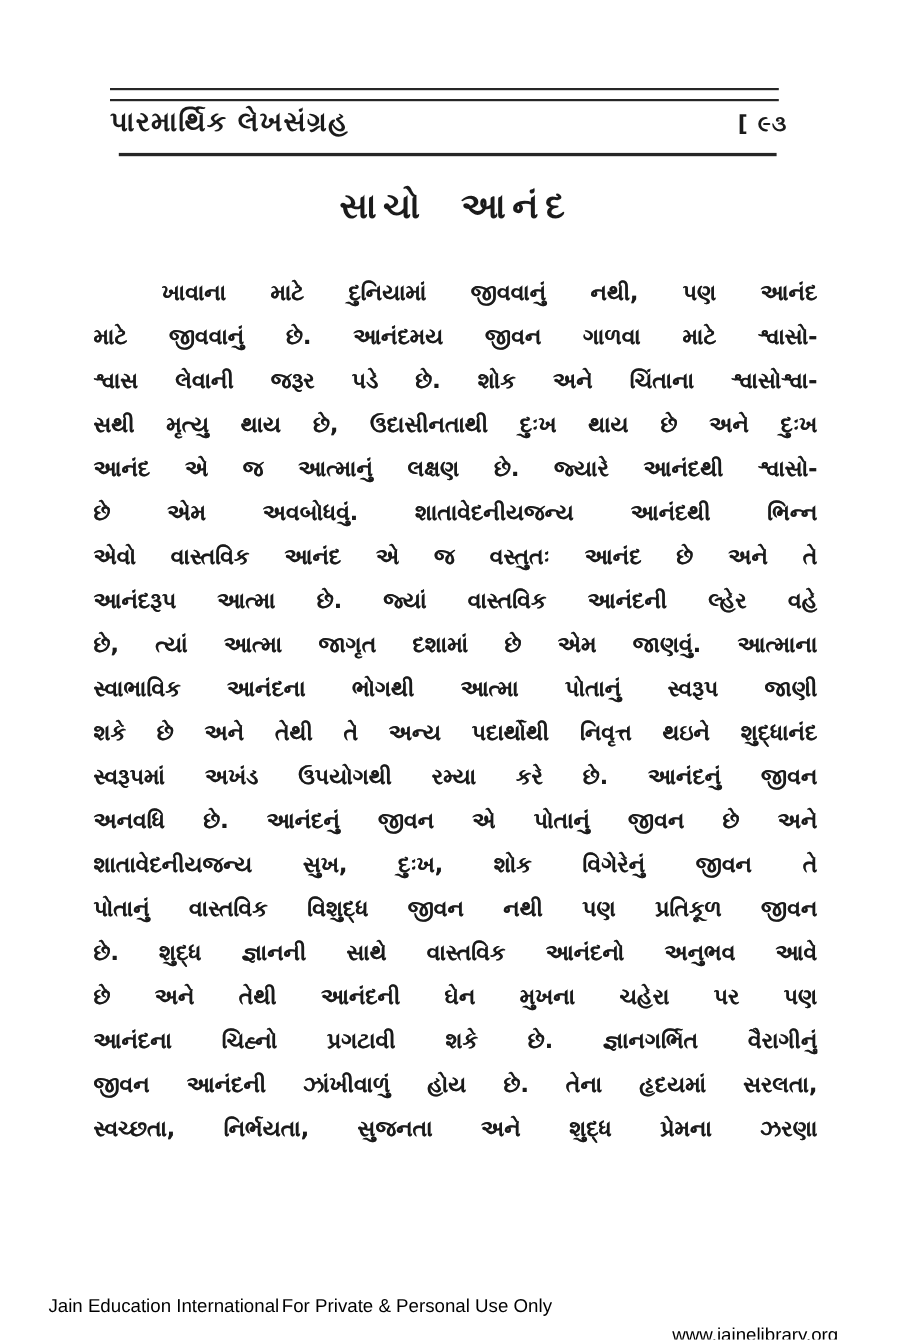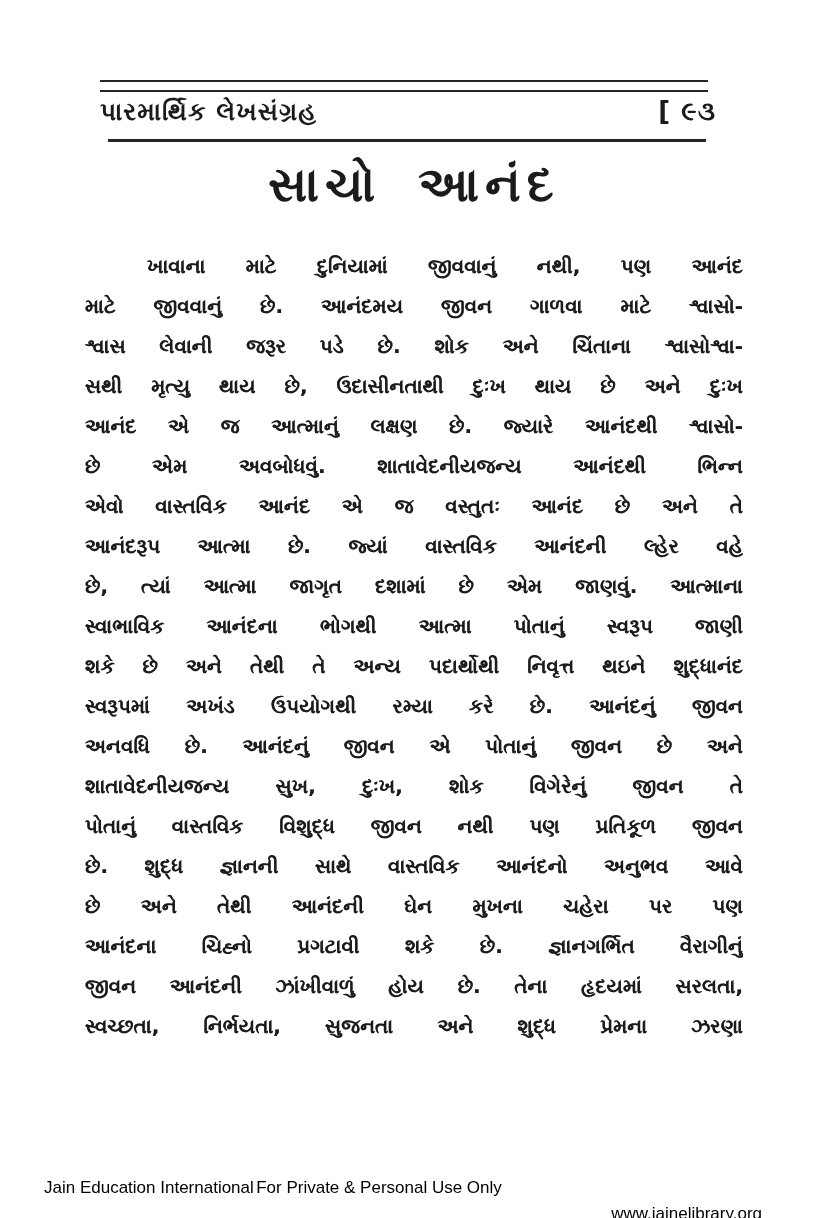--- a/index.html
+++ b/index.html
@@ -42,31 +42,31 @@
     width: 616px;
     display: flex;
     justify-content: space-between;
     align-items: baseline;
     font-size: 25px;
     font-weight: bold;
     letter-spacing: 1px;
     gap: 12px;
   }
   .page-num {
-    font-size: 26px;
+    font-size: 20px;
     font-weight: bold;
   }
   
   .article-title {
     position: absolute;
     left: 0;
-    top: 156px;
+    top: 168px;
     width: 828px;
     text-align: center;
-    font-size: 48px;
+    font-size: 32px;
     font-weight: bold;
     letter-spacing: 6px;
     word-spacing: 14px;
   }
   
   .article-body {
     position: absolute;
     left: 85px;
     top: 246px;
     width: 658px;

